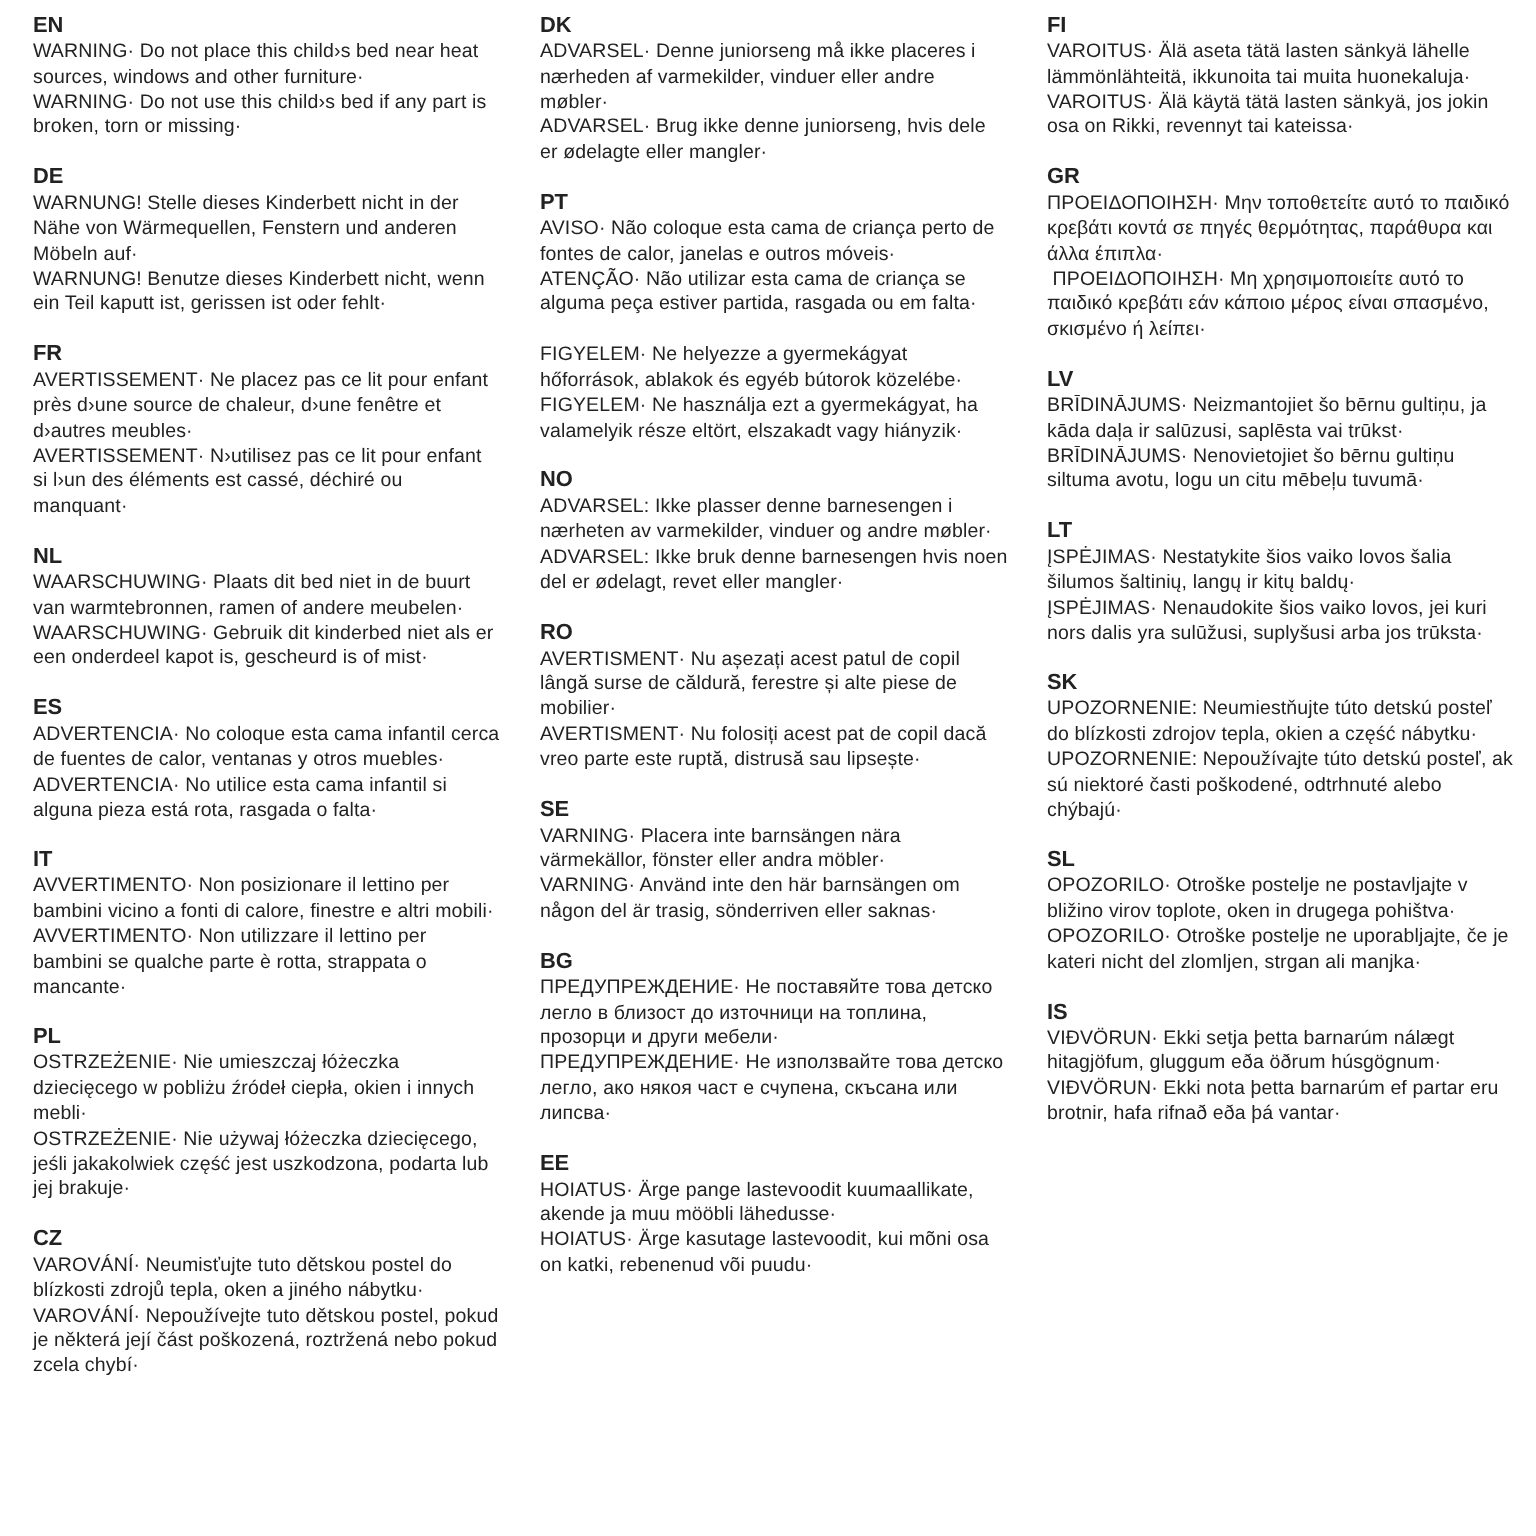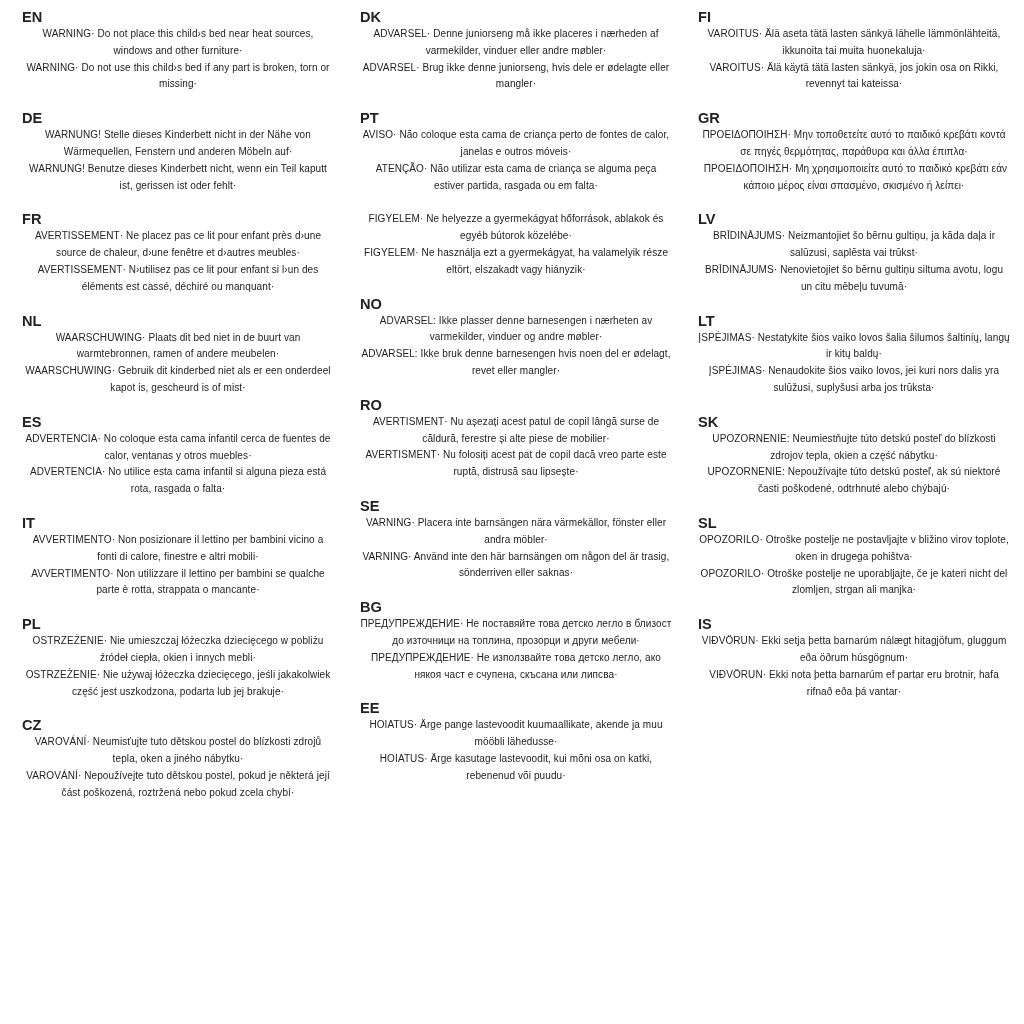--- a/index.html
+++ b/index.html
@@ -20,25 +20,24 @@
     height: 744px;
   }
   .column { min-width: 0; }
   .block { margin-bottom: 17px; }
   .code {
     font-weight: bold;
     font-size: 14.6px;
     line-height: 17px;
   }
   .para {
-    font-size: 10px;
+    font-size: 13px;
     line-height: 16.8px;
     white-space: pre-wrap;
     letter-spacing: 0.1px;
-    text-align: center;
   }
 </style>
 </head>
 <body>
 
 <div class="page">
   <div class="column">
       <div class="block">
         <div class="code">EN</div>
         <div class="para">WARNING· Do not place this child›s bed near heat sources, windows and other furniture·</div>

